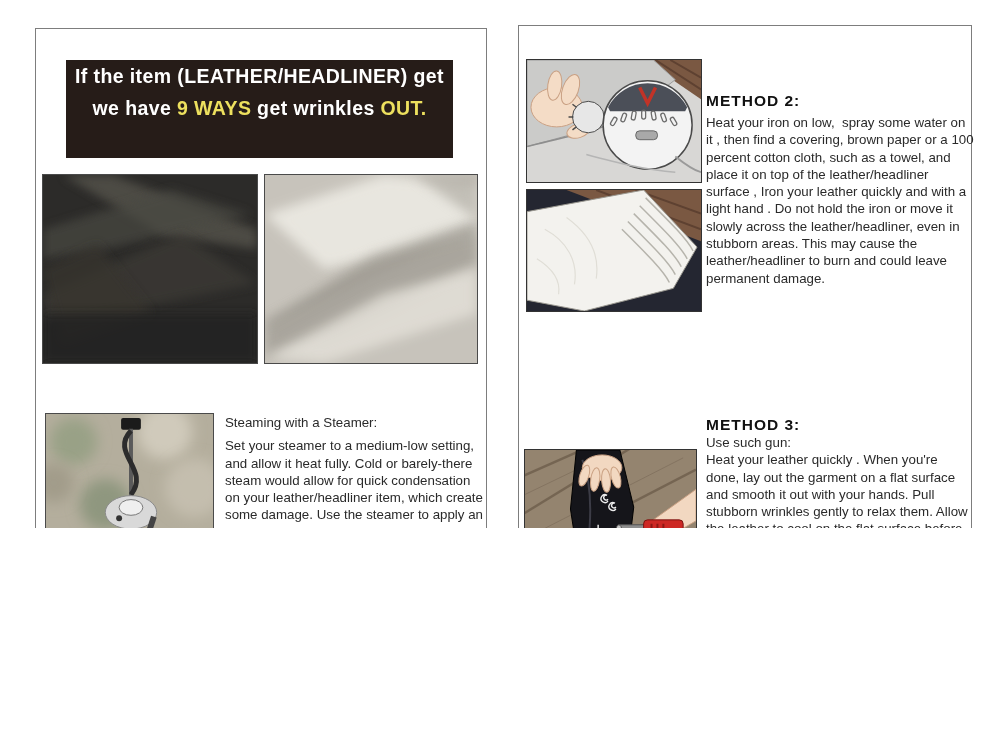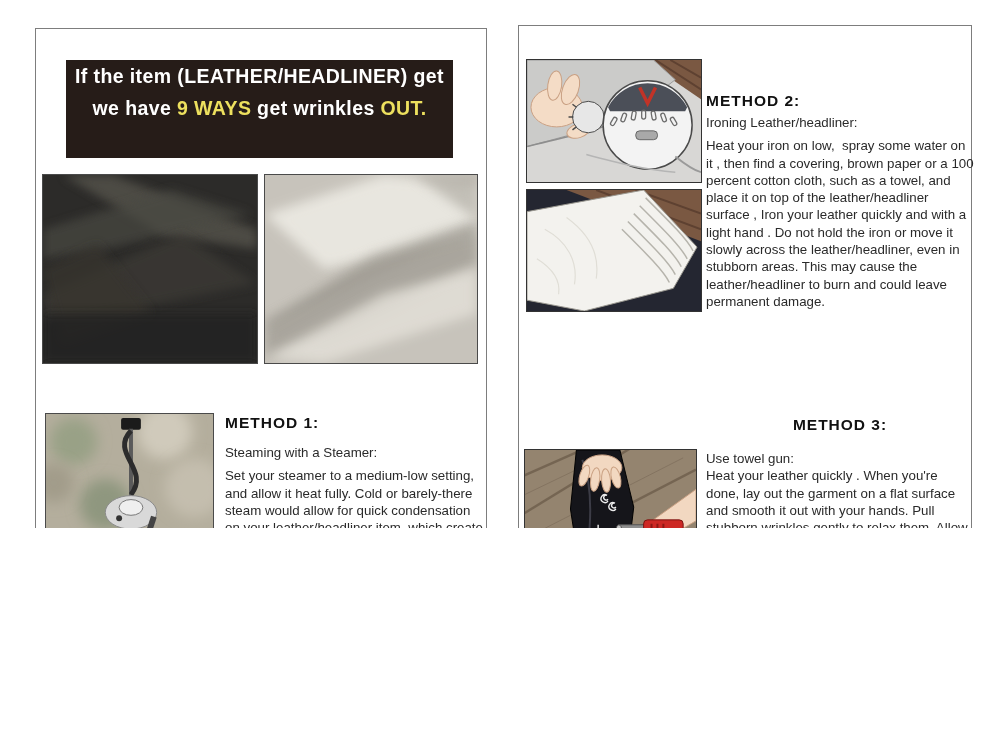--- a/index.html
+++ b/index.html
@@ -145,21 +145,20 @@
         <circle cx="42" cy="62" r="36" fill="none" stroke="#cfcfcf" stroke-width="1.5" stroke-dasharray="2 6"></circle>
         <circle cx="42" cy="62" r="27" fill="url(#g4)" stroke="#808080"></circle>
         <circle cx="42" cy="62" r="19" fill="#ececec" stroke="#c2c2c2"></circle>
         <rect x="18" y="50" width="15" height="5" rx="2.5" fill="#c85030" transform="rotate(-28 25 52)"></rect>
         <path d="M12,92 L16,96" stroke="#cfcfcf" stroke-width="1.5"></path>
         <path d="M70,94 L66,98" stroke="#cfcfcf" stroke-width="1.5"></path>
       </svg>
     </div>
 
     <div class="method-block" style="left:189px; top:385px; width:260px;">
-      <p class="method-heading">METHOD 1:</p>
       <p class="method-sub">Steaming with a Steamer:</p>
       <p class="method-body">Set your steamer to a medium-low setting, and allow it heat fully. Cold or barely-there steam would allow for quick condensation on your leather/headliner item, which create some damage. Use the steamer to apply an even coat of steam over the wrinkled parts of your leather/headliner , be sure to hold the steamer four or so inches from the garment and only apply steam for a second or so at a time . If the wrinkles aren't relaxing on their own after steaming, gently pull them to help relax them further.</p>
     </div>
 
     <div class="footer-banner">The other 2 methods please check the back .</div>
   </div>
 
   <div class="panel panel-right">
 
     <div class="photo" style="left:7px; top:33px; width:176px; height:124px; border-color:#333;">
@@ -209,21 +208,20 @@
         <g stroke="#dedcd4" stroke-width="1.2" fill="none" opacity="0.9">
           <path d="M18,40 C40,52 52,72 48,96"></path>
           <path d="M40,28 C62,44 74,64 70,90"></path>
           <path d="M10,70 C26,80 34,92 32,106"></path>
         </g>
       </svg>
     </div>
 
     <div class="method-block" style="left:187px; top:66px; width:268px;">
       <p class="method-heading" style="margin-bottom:4px;">METHOD 2:</p>
-      <p class="method-sub">Ironing Leather/headliner:</p>
       <p class="method-body">Heat your iron on low,  spray some water on it , then find a covering, brown paper or a 100 percent cotton cloth, such as a towel, and place it on top of the leather/headliner surface , Iron your leather quickly and with a light hand . Do not hold the iron or move it slowly across the leather/headliner, even in stubborn areas. This may cause the leather/headliner to burn and could leave permanent damage.</p>
     </div>
 
     <div class="photo" style="left:5px; top:423px; width:173px; height:126px; border-color:#333;">
       <svg viewBox="0 0 173 126" preserveAspectRatio="none">
         <rect width="173" height="126" fill="#94846f"></rect>
         <g stroke="#6e5e4c" stroke-width="2.5" opacity="0.8">
           <path d="M-10,30 L80,-10"></path>
             <path d="M-10,70 L120,-10"></path>
             <path d="M-10,115 L173,20"></path>
@@ -257,19 +255,19 @@
         </g>
         <rect x="94" y="76" width="28" height="12" rx="2" fill="#8d8d8d" stroke="#4f4f4f"></rect>
         <ellipse cx="95" cy="82" rx="3" ry="6" fill="#c6c6c6" stroke="#4f4f4f"></ellipse>
         <rect x="120" y="71" width="40" height="21" rx="4" fill="#cd2824" stroke="#791410"></rect>
         <path d="M128,75 l0,13 M134,75 l0,13 M140,75 l0,13" stroke="#8e1713" stroke-width="2"></path>
         <polygon points="150,92 168,88 173,118 158,122" fill="#232323" stroke="#000"></polygon>
       </svg>
     </div>
 
     <div class="method-block" style="left:187px; top:390px; width:268px;">
-      <p class="method-heading" style="margin-bottom:16px;text-align:center;">METHOD 3:</p>
-      <p class="method-sub" style="margin-bottom:0;">Use towel gun:</p>
+      <p class="method-heading" style="margin-bottom:0;">METHOD 3:</p>
+      <p class="method-sub" style="margin-bottom:0;">Use such gun:</p>
       <p class="method-body">Heat your leather quickly . When you're done, lay out the garment on a flat surface and smooth it out with your hands. Pull stubborn wrinkles gently to relax them. Allow the leather to cool on the flat surface before moving or wearing it. This helps set the smoothed leather and prevents re-wrinkling.</p>
     </div>
 
   </div>
 </div>
 
 </body></html>

